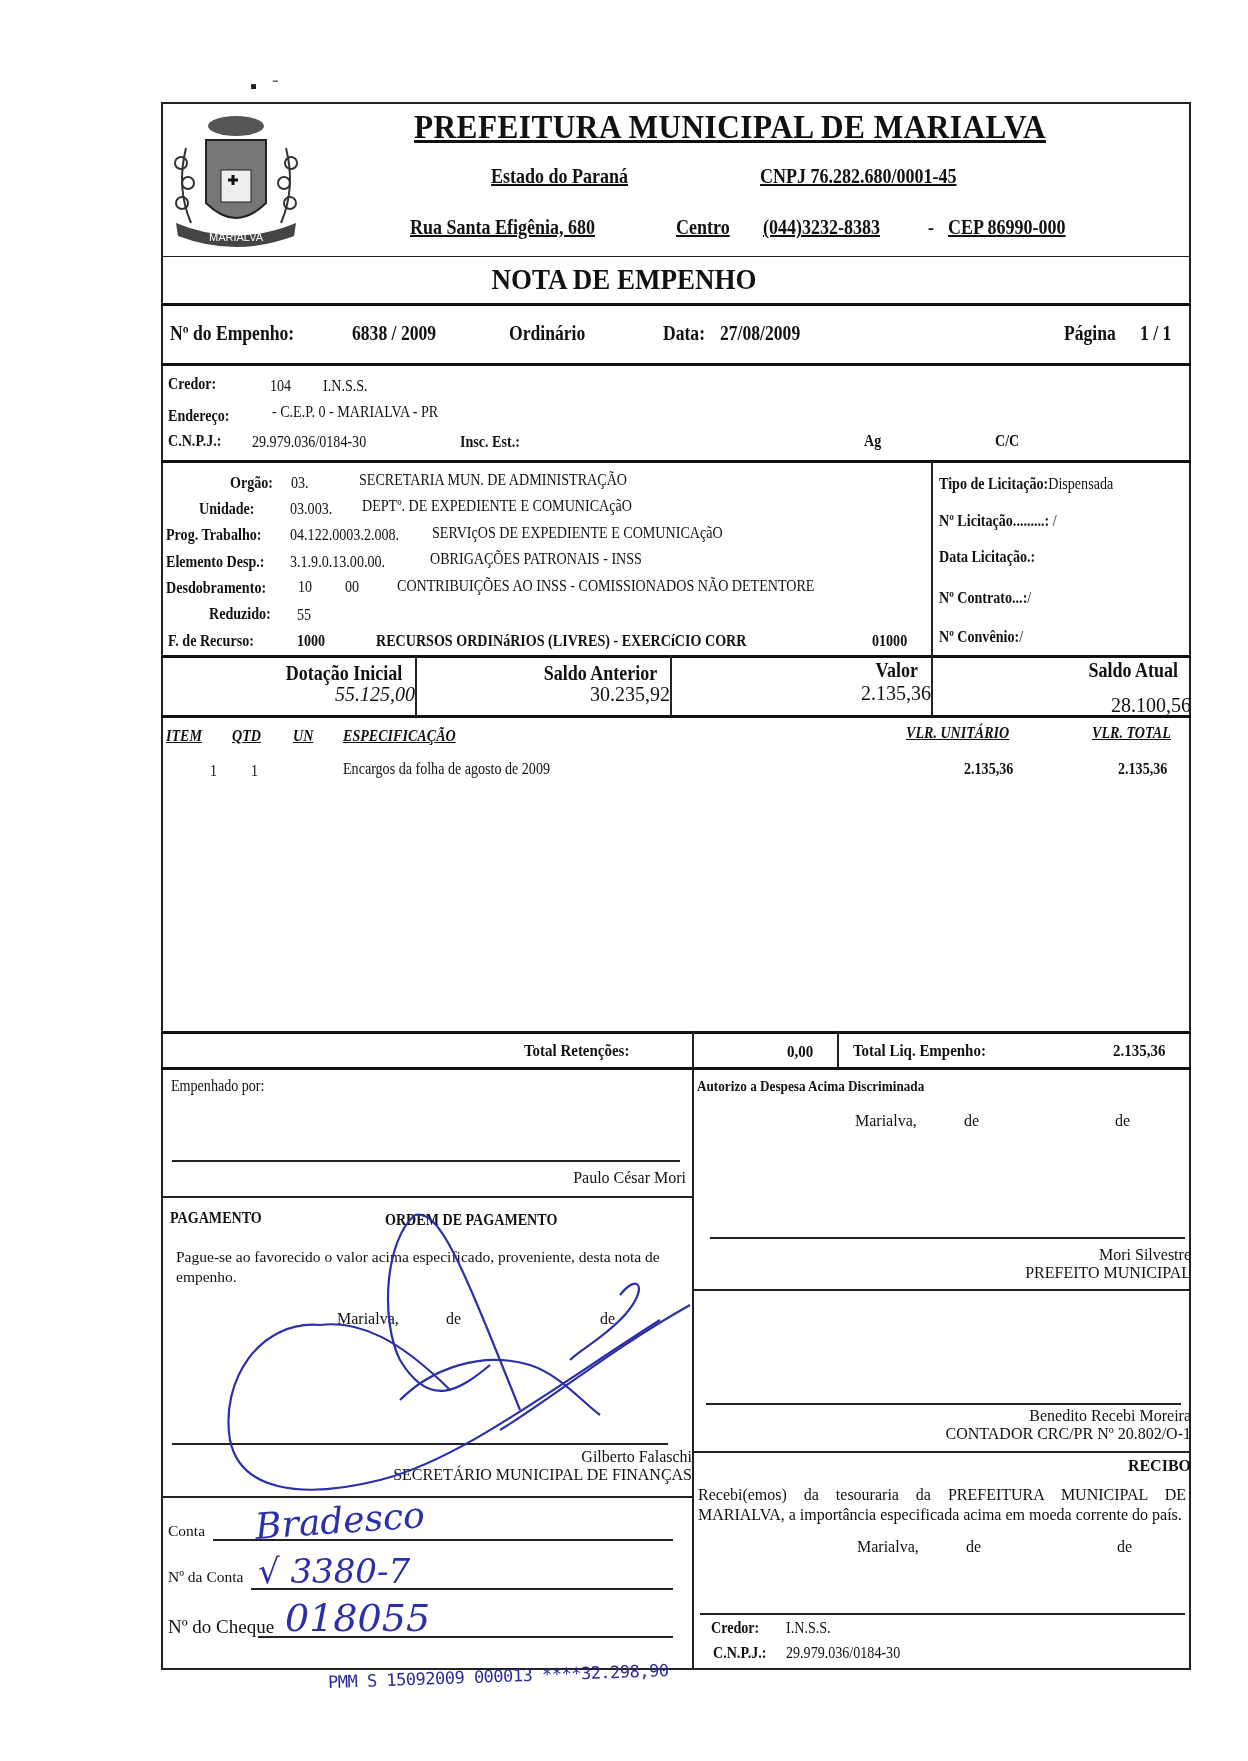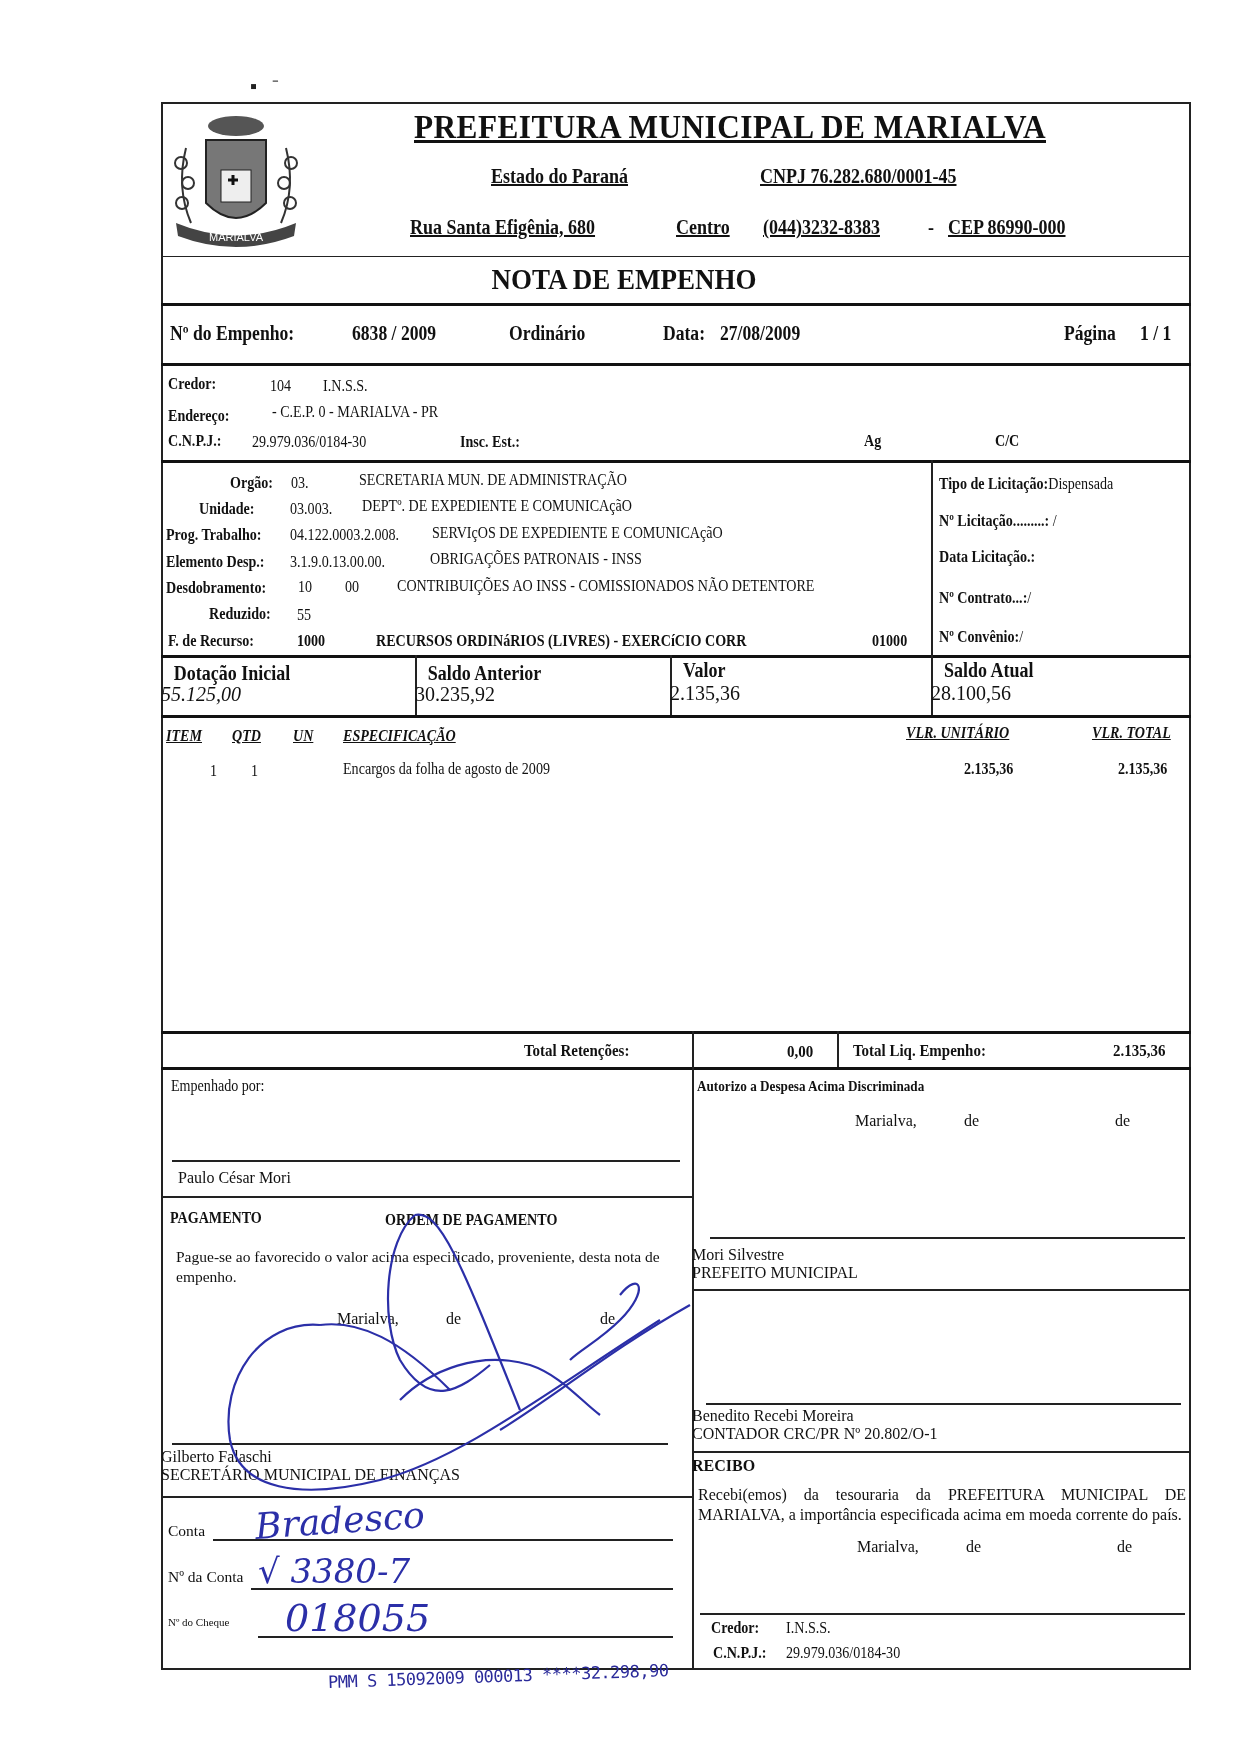--- a/index.html
+++ b/index.html
@@ -4,21 +4,21 @@
 <style>
   html, body { margin:0; padding:0; background:#fff; }
   body { width:1248px; height:1761px; position:relative; font-family:"Liberation Serif", serif; color:#111; overflow:hidden; }
   .abs { position:absolute; }
   .page-mark { left:250px; top:72px; font-size:20px; color:#222; }
   .frame { position:absolute; left:161px; top:102px; width:1030px; height:1568px; border:2px solid #222; box-sizing:border-box; }
   .hline { position:absolute; height:0; border-top:2px solid #222; }
   .hline.thick { border-top:3px solid #111; }
   .vline { position:absolute; width:0; border-left:2px solid #222; }
   .thin { border-top-width:1px !important; }
-  .c { text-align:left; }
+  .c { text-align:right; }
   .title { left:414px; top:108px; font-size:34px; font-weight:bold; text-decoration:underline; letter-spacing:0.5px; transform:scaleX(0.92); transform-origin:left; white-space:nowrap; }
   .sub { font-size:20px; font-weight:bold; text-decoration:underline; white-space:nowrap; transform:scaleX(0.9); transform-origin:left; }
   .nota { left:0; width:1248px; top:262px; font-size:30px; font-weight:bold; text-align:center; transform:scaleX(0.9); }
   .lbl { font-size:16px; font-weight:bold; white-space:nowrap; }
   .val { font-size:16px; white-space:nowrap; }
   .cond { transform:scaleX(0.88); transform-origin:left; display:inline-block; }
   .big { font-size:20px; font-weight:bold; white-space:nowrap; }
   .box-head { font-size:20px; font-weight:bold; }
   .box-val { font-size:20px; }
   .col-head { font-size:16px; font-weight:bold; font-style:italic; text-decoration:underline; white-space:nowrap; }
@@ -132,21 +132,21 @@
 <div class="abs c" style="left:415px; width:255px; top:662px;">
   <div class="box-head" style="transform:scaleX(0.9);">Saldo Anterior</div>
   <div class="box-val" style="margin-top:-2px;">30.235,92</div>
 </div>
 <div class="abs c" style="left:670px; width:261px; top:659px;">
   <div class="box-head" style="transform:scaleX(0.9);">Valor</div>
   <div class="box-val" style="margin-top:0px;">2.135,36</div>
 </div>
 <div class="abs c" style="left:931px; width:260px; top:659px;">
   <div class="box-head" style="transform:scaleX(0.9);">Saldo Atual</div>
-  <div class="box-val" style="margin-top:0px;">28.100,56</div>
+  <div class="box-val" style="margin-top:12px;">28.100,56</div>
 </div>
 
 <div class="hline thick" style="left:161px; width:1030px; top:715px;"></div>
 
 <div class="abs col-head cond" style="left:166px; top:727px;">ITEM</div>
 <div class="abs col-head cond" style="left:232px; top:727px;">QTD</div>
 <div class="abs col-head cond" style="left:293px; top:727px;">UN</div>
 <div class="abs col-head cond" style="left:343px; top:727px;">ESPECIFICAÇÃO</div>
 <div class="abs col-head cond" style="left:906px; top:724px;">VLR. UNITÁRIO</div>
 <div class="abs col-head cond" style="left:1092px; top:724px;">VLR. TOTAL</div>
@@ -209,21 +209,21 @@
 <div class="abs val" style="left:600px; top:1310px;">de</div>
 <div class="hline" style="left:172px; width:496px; top:1443px;"></div>
 <div class="abs val c" style="left:161px; width:531px; top:1448px;">Gilberto Falaschi</div>
 <div class="abs val c" style="left:161px; width:531px; top:1466px;">SECRETÁRIO MUNICIPAL DE FINANÇAS</div>
 <div class="hline" style="left:161px; width:531px; top:1496px;"></div>
 
 <div class="abs val" style="left:168px; top:1522px; font-size:15.5px;">Conta</div>
 <div class="hline" style="left:213px; width:460px; top:1539px;"></div>
 <div class="abs val" style="left:168px; top:1568px; font-size:15.5px;">Nº da Conta</div>
 <div class="hline" style="left:251px; width:422px; top:1588px;"></div>
-<div class="abs val" style="left:168px; top:1616px; font-size:11px;">Nº do Cheque</div>
+<div class="abs val" style="left:168px; top:1616px; font-size:19px;">Nº do Cheque</div>
 <div class="hline" style="left:258px; width:415px; top:1636px;"></div>
 
 <div class="abs" style="left:255px; top:1500px; font-family:'DejaVu Serif', serif; font-style:italic; font-size:36px; color:#2b2fa8; transform:rotate(-4deg); white-space:nowrap;">Bradesco</div>
 <div class="abs" style="left:258px; top:1551px; font-family:'DejaVu Serif', serif; font-style:italic; font-size:34px; color:#2b2fa8; white-space:nowrap;">√ 3380-7</div>
 <div class="abs" style="left:285px; top:1596px; font-family:'DejaVu Serif', serif; font-style:italic; font-size:38px; color:#2b2fa8; white-space:nowrap;">018055</div>
 
 <svg class="sig" style="left:200px; top:1200px;" width="500" height="320" viewBox="0 0 500 320">
   <g fill="none" stroke="#2b2fa8" stroke-width="2.2">
     <path d="M215 15 C185 40 180 120 200 160 C230 210 260 190 290 165"></path>
     <path d="M215 15 C240 10 260 60 320 210"></path>

